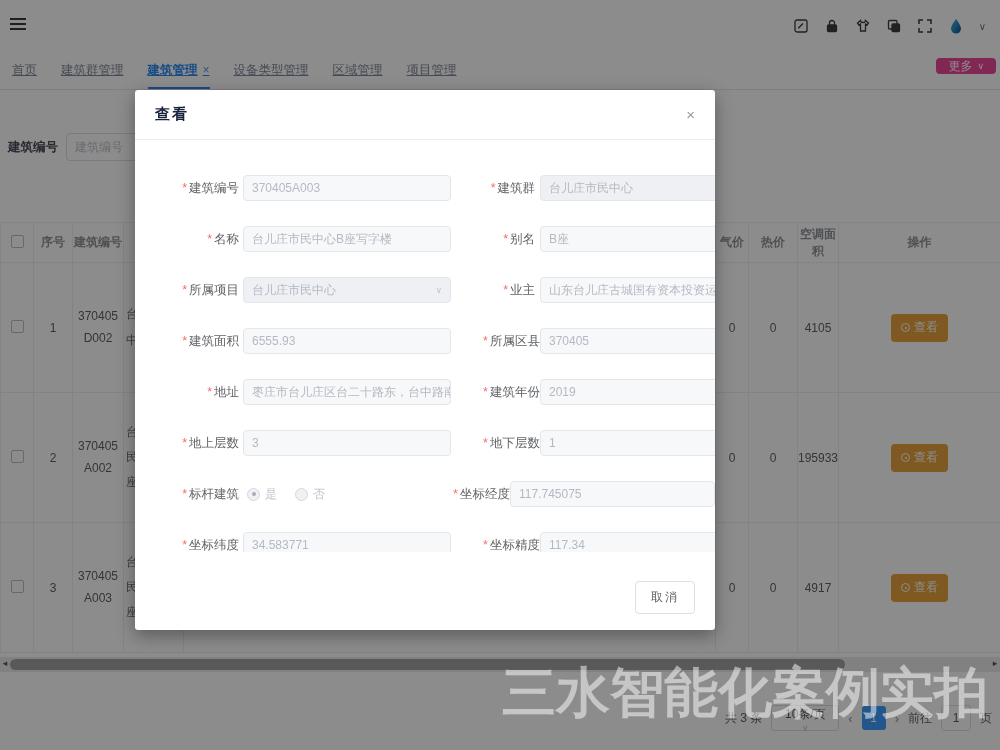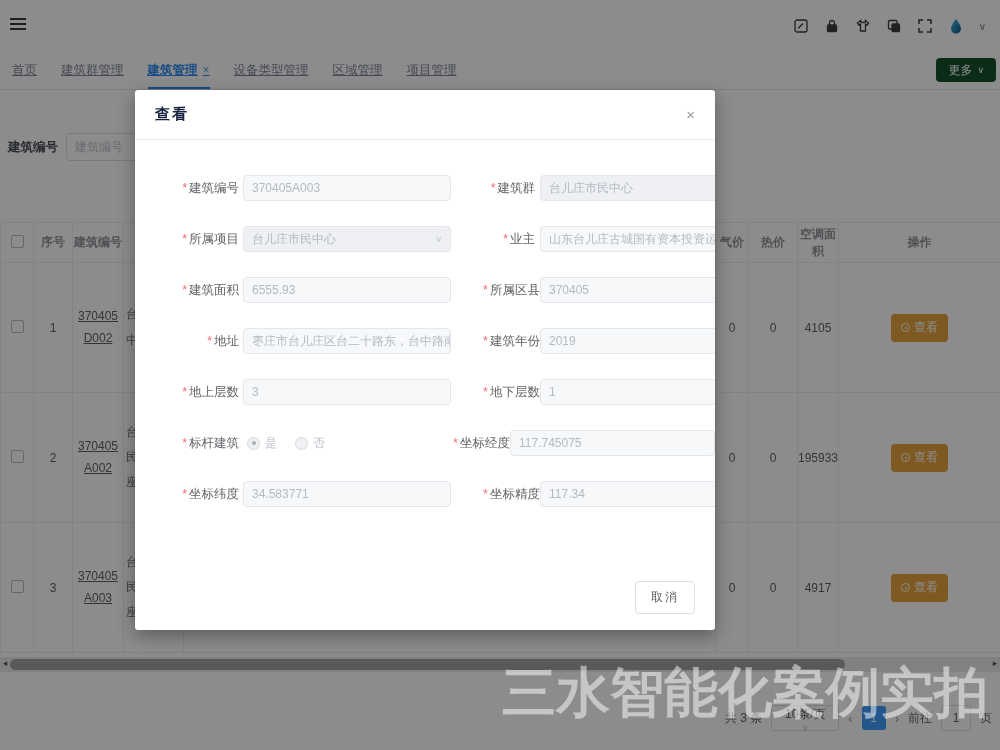--- a/index.html
+++ b/index.html
@@ -16,40 +16,40 @@
   .tico { width:16px; height:16px; display:inline-block; }
   .tico svg { width:16px; height:16px; display:block; }
   .chev-sm { font-size:10px; color:#777; }
 
   
   .tabbar { position:absolute; top:52px; left:0; right:0; height:38px; background:#fff; border-bottom:1px solid #e4e7ed; }
   .tabs { display:flex; gap:24px; padding-left:12px; height:100%; align-items:stretch; }
   .tab { font-size:12.5px; color:#818899; line-height:36px; cursor:pointer; white-space:nowrap;text-decoration:underline; }
   .tab.active { color:#2d8cf0; font-weight:bold; border-bottom:2px solid #2d8cf0; }
   .tab .tab-close { margin-left:5px; font-weight:normal; font-size:12px; color:#5f9bdf; }
-  .more-btn { position:absolute; right:4px; top:6px; height:24px; padding:0 12px; background:#14532d; color:#fff;
+  .more-btn { position:absolute; right:4px; top:6px; height:16px; padding:0 12px; background:#ec4899; color:#fff;
     border:none; border-radius:4px; font-size:12px; display:flex; align-items:center; gap:5px; cursor:pointer; }
   .more-btn .chev { font-size:9px; }
 
   
   .filter-row { position:absolute; top:133px; left:8px; display:flex; align-items:center; gap:8px; }
   .filter-label { font-weight:bold; color:#4a4f59; font-size:12.5px; }
   .filter-input { width:190px; height:28px; border:1px solid #dcdfe6; border-radius:4px; padding:0 8px;
     font-size:12px; color:#606266; background:#fff; outline:none; }
   .filter-input::placeholder { color:#c0c4cc; }
 
   
   .tbl-wrap { position:absolute; top:222px; left:0; width:1000px; }
   table { width:1000px; border-collapse:collapse; table-layout:fixed; }
   th, td { border:1px solid #ebeef5; text-align:center; vertical-align:middle; font-size:12px; overflow:hidden; }
   th { height:40px; color:#909399; font-weight:bold; background:#fff; }
   td { height:130px; color:#606266; }
   td.name-frag { text-align:left; padding-left:2px; white-space:pre-line; line-height:2.1; color:#6a6f78; }
   .cbx { width:13px; height:13px; border:1px solid #b8bdc6; border-radius:2px; background:#fff; display:inline-block; cursor:pointer; }
-  .code-cell { word-break:break-all; line-height:1.8; padding:0 4px;text-decoration:underline; }
+  .code-cell { word-break:break-all; line-height:1.8; padding:0 4px; }
   .view-btn { display:inline-flex; align-items:center; gap:4px; background:#e6a23c; color:#fff; border:none;
     border-radius:4px; height:28px; padding:0 10px; font-size:12px; cursor:pointer; }
   .eye { width:9px; height:9px; border:1px solid #fff; border-radius:50%; display:inline-block; position:relative; }
   .eye::after { content:""; position:absolute; left:2.5px; top:2.5px; width:2px; height:2px; background:#fff; border-radius:50%; }
 
   
   .hscroll { position:absolute; top:657px; left:0; width:1000px; height:15px; background:#ececec; }
   .hscroll .thumb { position:absolute; left:10px; top:2px; width:835px; height:11px; background:#a3a3a3; border-radius:6px; cursor:pointer; }
   .hscroll .arr { position:absolute; top:1px; font-size:9px; color:#555; width:10px; text-align:center; cursor:pointer; }
   .hscroll .arr.left { left:0; } .hscroll .arr.right { right:0; }
@@ -288,20 +288,30 @@
       </div>
       <div class="fcol right">
         <div class="flabel"><span class="req">*</span><span>建筑群</span></div>
         <div class="fctl select">
             <span>台儿庄市民中心</span>
             <span class="chev">∨</span>
           </div>
       </div>
     </div>
 
+    <div class="frow">
+      <div class="fcol left">
+        <div class="flabel"><span class="req">*</span><span>名称</span></div>
+        <div class="fctl">台儿庄市民中心B座写字楼</div>
+      </div>
+      <div class="fcol right">
+        <div class="flabel"><span class="req">*</span><span>别名</span></div>
+        <div class="fctl">B座</div>
+      </div>
+    </div>
 
     <div class="frow">
       <div class="fcol left">
         <div class="flabel"><span class="req">*</span><span>所属项目</span></div>
         <div class="fctl select">
             <span>台儿庄市民中心</span>
             <span class="chev">∨</span>
           </div>
       </div>
       <div class="fcol right">

